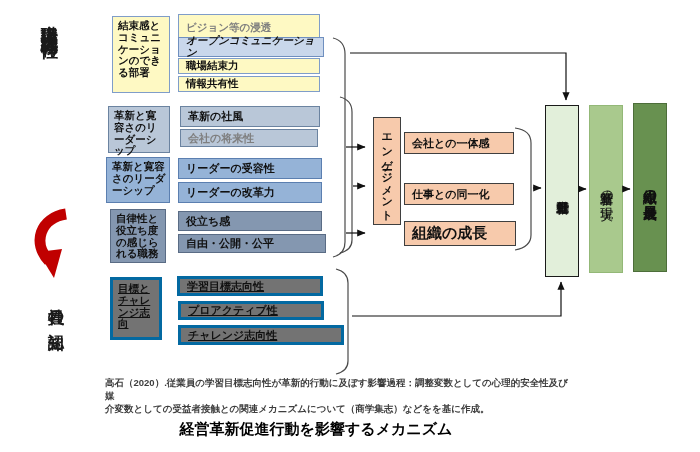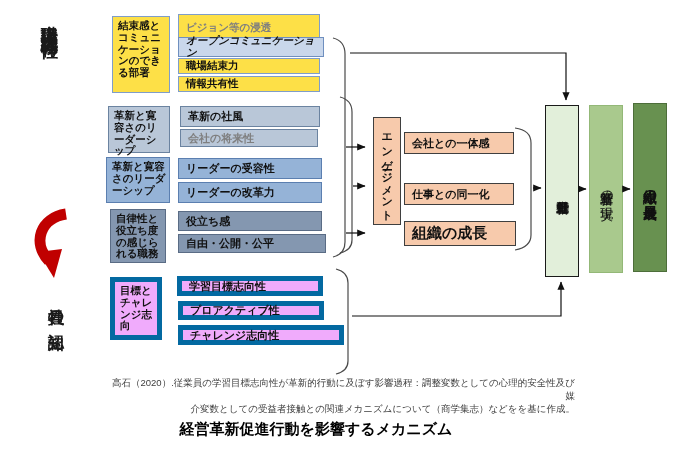--- a/index.html
+++ b/index.html
@@ -1,34 +1,34 @@
 <!DOCTYPE html>
 <html><head>
 <meta charset="utf-8">
 <style>
   html,body{margin:0;padding:0;background:#fff;}
   #stage{position:relative;width:700px;height:452px;background:#ffffff;overflow:hidden;
          font-family:"Liberation Sans","DejaVu Sans",sans-serif;color:#111;}
   .box{position:absolute;box-sizing:border-box;display:flex;align-items:center;
        font-weight:bold;font-size:11px;line-height:1.12;padding:1px 4px 1px 7px;}
   .labelbox{padding:3px 3px 3px 5px;font-size:10.5px;align-items:flex-start;}
-  .blue1{background:#fde047;border:1px solid #7f9dc9;}
+  .blue1{background:#fef9c3;border:1px solid #7f9dc9;}
   .blue1d{background:#c9d7eb;border:1px solid #6f8fbf;font-style:italic;}
   .blue2{background:#b9c7d8;border:1px solid #6b83a0;}
   .blue3{background:#95b3d7;border:1px solid #5b7fb0;}
   .blue4{background:#8497b0;border:1px solid #5a6c85;}
-  .yellow{background:#f0abfc;border:5px solid #0369a1;}
+  .yellow{background:#737373;border:3px solid #0369a1;text-decoration:underline;}
   .salmon{background:#f7caac;border:1px solid #3f3f3f;text-align:right;}
   .graytxt{color:#7f7f7f;}
   .vert{writing-mode:vertical-rl;text-orientation:upright;justify-content:center;
         align-items:center;text-align:center;padding:2px;}
   .vlabel{position:absolute;writing-mode:vertical-rl;text-orientation:upright;
           font-weight:bold;color:#1a1a1a;}
   .caption{position:absolute;left:105px;top:376px;width:470px;font-size:9.5px;
-           line-height:13px;color:#3d3d3d;font-weight:normal;text-align:right;}
+           line-height:13px;color:#3d3d3d;font-weight:bold;}
   .title{position:absolute;left:0;top:420px;width:632px;text-align:center;
          font-size:15px;font-weight:bold;color:#000;}
   svg.overlay{position:absolute;left:0;top:0;pointer-events:none;}
 </style>
 </head>
 <body>
 
 <div id="stage">
 
   <div class="vlabel" style="left:38px;top:12px;height:185px;font-size:17px;letter-spacing:2px;">職場環境・職務特性</div>

